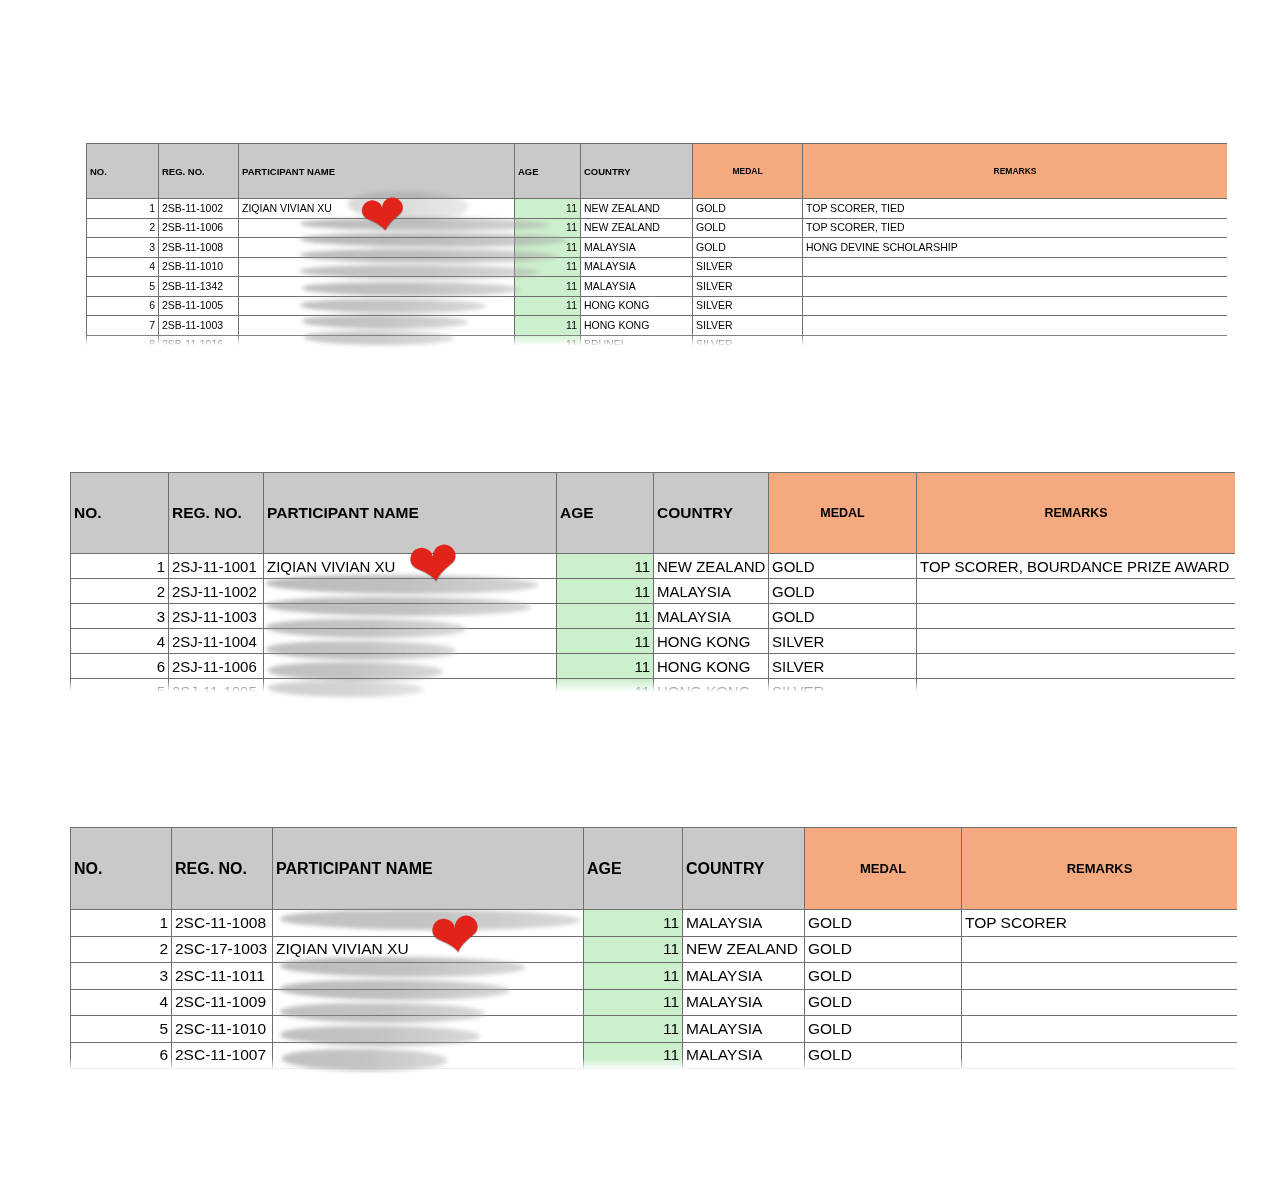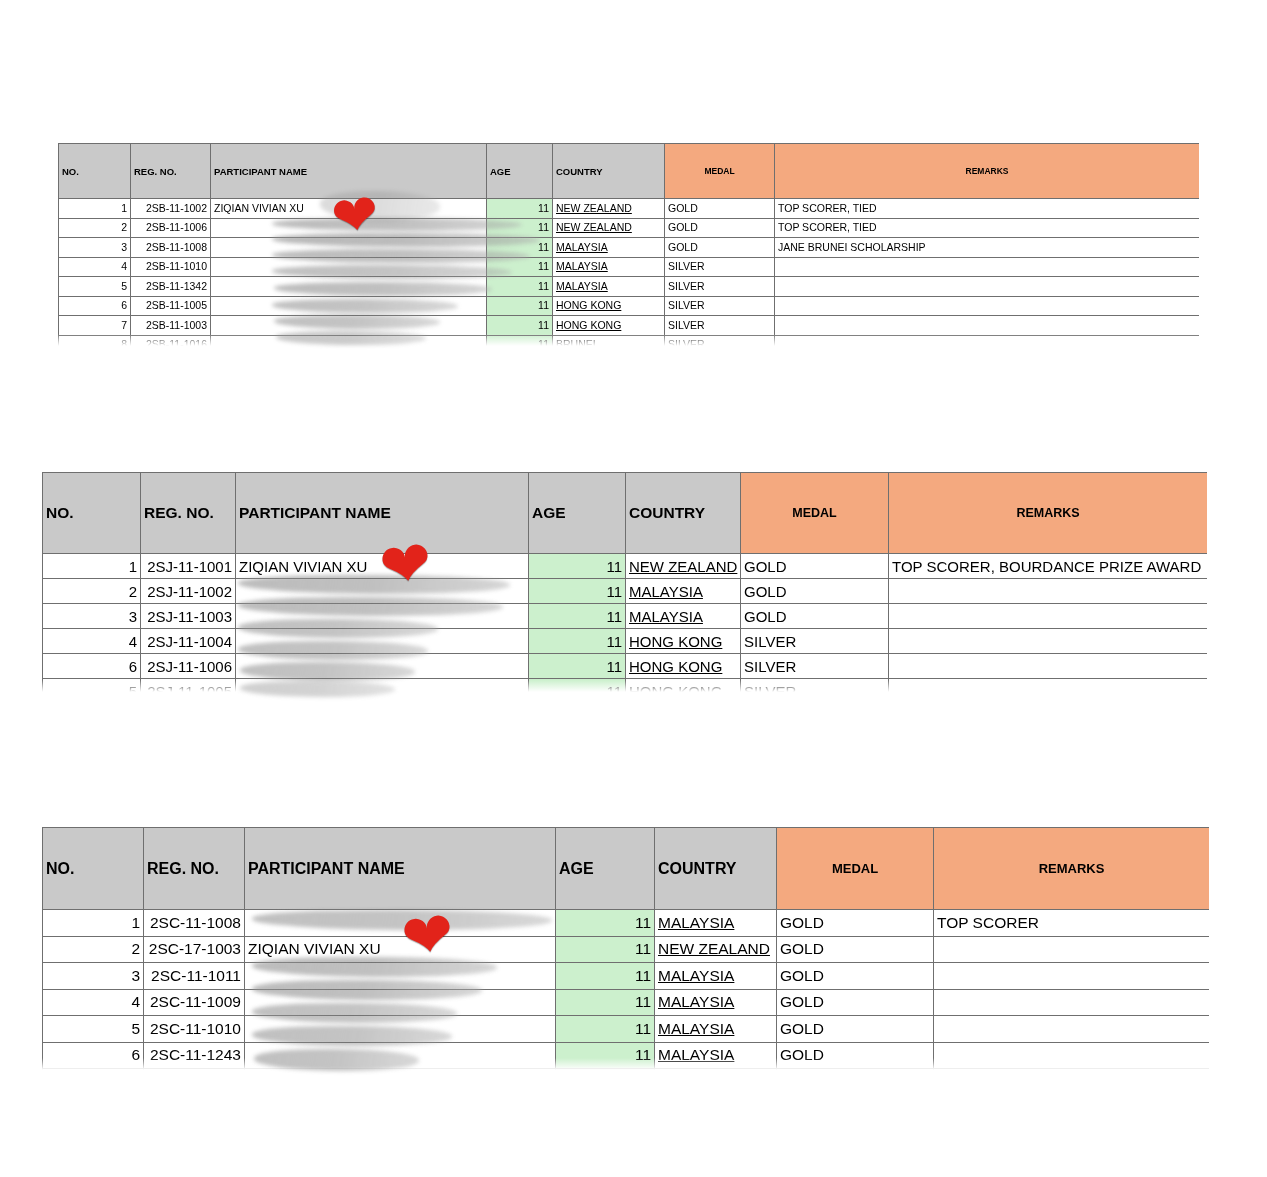--- a/index.html
+++ b/index.html
@@ -12,20 +12,21 @@
     height: 1177px;
     position: relative;
     font-family: "Liberation Sans", sans-serif;
     color: #000000;
     overflow: hidden;
   }
 
   .table-block {
     position: absolute;
     box-sizing: border-box;
+    margin-left: 28px;
   }
 
   table.result-table {
     border-collapse: collapse;
     table-layout: fixed;
     width: 100%;
     background: #ffffff;
   }
   table.result-table td,
   table.result-table th {
@@ -44,24 +45,24 @@
     text-align: left;
   }
   .result-table thead th.medal-h,
   .result-table thead th.remarks-h {
     background: #f4a97f;
     text-align: center;
   }
 
   
   .c-no    { text-align: right; }
-  .c-reg   { text-align: right; }
+  .c-reg   { text-align: left; }
   .c-name  { text-align: left; position: relative; }
   .c-age   { text-align: right; background: #ccf0cd !important; }
-  .c-ctry  { text-align: left; text-decoration: underline; }
+  .c-ctry  { text-align: left; }
   .c-medal { }
   .c-rem   { text-align: left; }
 
   
   .smudge {
     position: absolute;
     border-radius: 40% 50% 45% 55%;
     filter: blur(2.2px);
     pointer-events: none;
     background: linear-gradient(100deg, rgba(150,150,150,0.75), rgba(120,120,120,0.55), rgba(175,175,175,0.6));
@@ -167,21 +168,21 @@
             <td class="c-medal">GOLD</td>
             <td class="c-rem">TOP SCORER, TIED</td>
           </tr>
           <tr>
             <td class="c-no">3</td>
             <td class="c-reg">2SB-11-1008</td>
             <td class="c-name"></td>
             <td class="c-age">11</td>
             <td class="c-ctry">MALAYSIA</td>
             <td class="c-medal">GOLD</td>
-            <td class="c-rem">JANE BRUNEI SCHOLARSHIP</td>
+            <td class="c-rem">HONG DEVINE SCHOLARSHIP</td>
           </tr>
           <tr>
             <td class="c-no">4</td>
             <td class="c-reg">2SB-11-1010</td>
             <td class="c-name"></td>
             <td class="c-age">11</td>
             <td class="c-ctry">MALAYSIA</td>
             <td class="c-medal">SILVER</td>
             <td class="c-rem"></td>
           </tr>
@@ -393,21 +394,21 @@
             <td class="c-no">5</td>
             <td class="c-reg">2SC-11-1010</td>
             <td class="c-name"></td>
             <td class="c-age">11</td>
             <td class="c-ctry">MALAYSIA</td>
             <td class="c-medal">GOLD</td>
             <td class="c-rem"></td>
           </tr>
           <tr>
             <td class="c-no">6</td>
-            <td class="c-reg">2SC-11-1243</td>
+            <td class="c-reg">2SC-11-1007</td>
             <td class="c-name"></td>
             <td class="c-age">11</td>
             <td class="c-ctry">MALAYSIA</td>
             <td class="c-medal">GOLD</td>
             <td class="c-rem"></td>
           </tr>
           <tr>
             <td class="c-no">7</td>
             <td class="c-reg">2SC-11-1001</td>
             <td class="c-name"></td>

